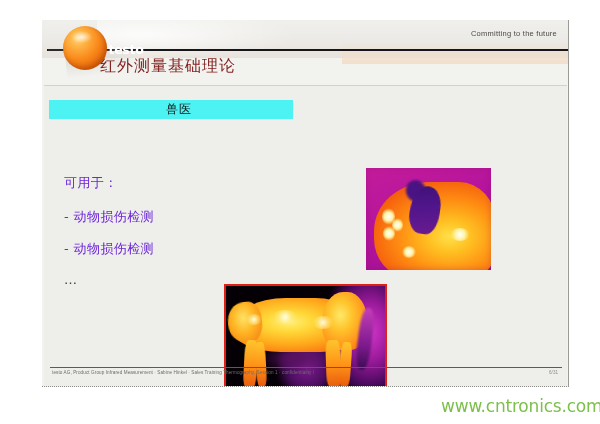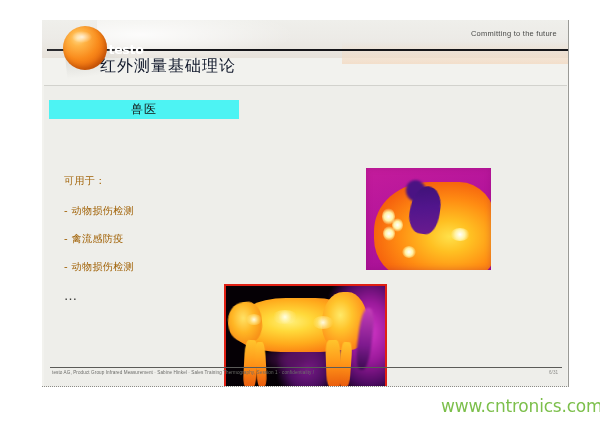--- a/index.html
+++ b/index.html
@@ -134,63 +134,64 @@
     transform: rotate(-6deg);
     pointer-events: none;
   }
 
   
   .slide-title {
     position: absolute;
     left: 58px;
     top: 36px;
     font-size: 16px;
-    color: #0f172a;
+    color: #7f1d1d;
     font-family: Liberation Sans, sans-serif;
     letter-spacing: 1px;
   }
 
   
   .body-area {
     position: absolute;
     left: 2px;
     top: 65px;
     width: 523px;
     height: 300px;
     background: #eeeeea;
     border-top: 1px solid #d2d2cd;
   }
 
   .section-bar {
     position: absolute;
     left: 5px;
     top: 14px;
-    width: 190px;
+    width: 228px;
     height: 19px;
     background: #4df3f3;
     display: flex;
     align-items: center;
     justify-content: center;
+    padding-left: 16px;
   }
   .section-bar span {
     font-size: 12px;
     color: #111111;
     font-family: "DejaVu Sans", sans-serif;
     letter-spacing: 1px;
   }
 
   .bullets {
     position: absolute;
     left: 20px;
     top: 88px;
     width: 215px;
   }
   .bullet {
-    font-size: 10px;
-    color: #a16207;
+    font-size: 13px;
+    color: #6d28d9;
     font-family: "DejaVu Sans", sans-serif;
     margin-bottom: 14px;
     letter-spacing: 0.4px;
     white-space: nowrap;
   }
   .bullet.lead { margin-bottom: 16px; }
   .bullet.ellipsis { font-size: 13px; color: #3a3a38; margin-bottom: 0; }
 
   
   .thermal-cow {
@@ -404,21 +405,20 @@
 
     <div class="body-area">
 
       <div class="section-bar">
         <span>兽医</span>
       </div>
 
       <div class="bullets">
         <div class="bullet lead">可用于：</div>
         <div class="bullet">- 动物损伤检测</div>
-        <div class="bullet">- 禽流感防疫</div>
         <div class="bullet">- 动物损伤检测</div>
         <div class="bullet ellipsis">…</div>
       </div>
 
       <div class="thermal-cow">
         <div class="cow-bg"></div>
         <div class="cow-body"></div>
         <div class="cow-neck"></div>
         <div class="cow-head"></div>
         <div class="hot-spot cow-s1"></div>

